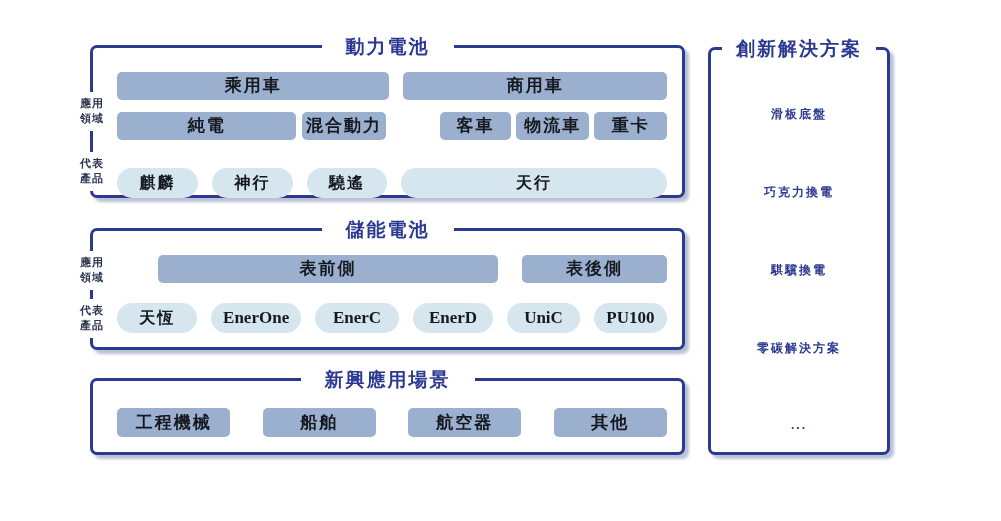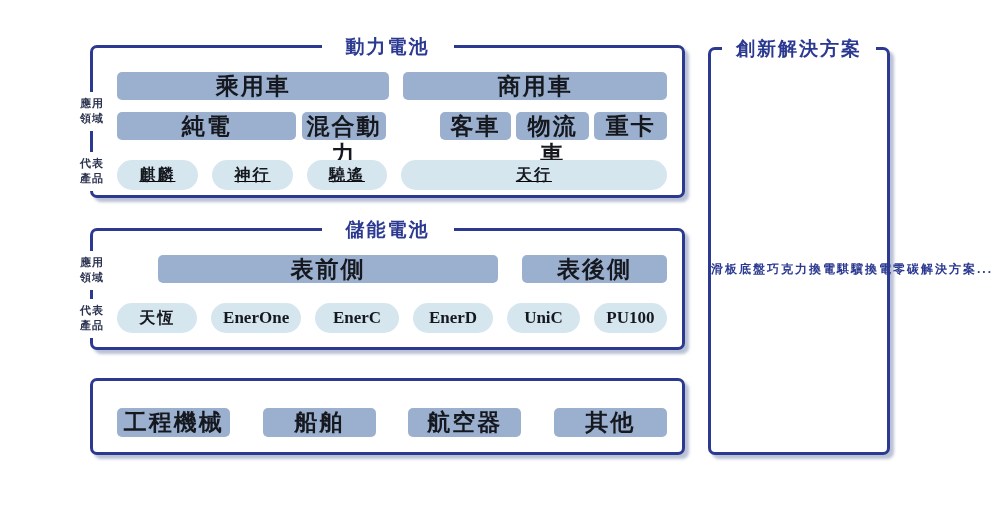--- a/index.html
+++ b/index.html
@@ -32,52 +32,52 @@
     line-height:1.4;padding:4px 0;letter-spacing:1px;
   }
   .side-label span{display:block;}
 
   .rows{display:flex;flex-direction:column;}
   .row{display:flex;}
   .row.spread{justify-content:space-between;}
 
   .bar{
     background:var(--bar);border-radius:5px;height:28px;line-height:28px;
-    text-align:center;font-size:23px;font-weight:bold;color:var(--celltext);
+    text-align:center;font-size:17px;font-weight:bold;color:var(--celltext);
     letter-spacing:2px;box-sizing:border-box;
   }
   .pill{
     background:var(--pill);border-radius:16px;height:30px;line-height:30px;
     text-align:center;font-size:16px;font-weight:bold;color:var(--celltext);
     letter-spacing:2px;box-sizing:border-box;
   }
   .pill.latin{font-family:"Liberation Serif",serif;font-size:17px;letter-spacing:0;}
 
   
   #panel-power{left:90px;top:45px;width:595px;height:153px;}
   #panel-power .rows{padding:24px 15px 0 24px;}
   #panel-power .r1{gap:14px;}
   #panel-power .r2{margin-top:12px;}
-  #panel-power .r3{margin-top:20px;text-decoration:underline;}
+  #panel-power .r3{margin-top:28px;}
 
   
   #panel-storage{left:90px;top:228px;width:595px;height:122px;}
   #panel-storage .rows{padding:24px 15px 0 24px;}
   #panel-storage .r1{gap:24px;padding-left:41px;}
   #panel-storage .r2{margin-top:20px;}
 
   
   #panel-emerging{left:90px;top:378px;width:595px;height:77px;}
   #panel-emerging .rows{padding:27px 15px 0 24px;}
   #panel-emerging .bar{height:29px;line-height:29px;}
 
   
   #panel-innovation{
     left:708px;top:47px;width:182px;height:408px;
-    display:flex;flex-direction:row;align-items:center;
+    display:flex;flex-direction:column;align-items:center;
     justify-content:space-between;padding:56px 0 20px;box-sizing:border-box;
   }
   .innov-item{
     font-size:12px;font-weight:bold;color:var(--navy);
     letter-spacing:2px;text-align:center;white-space:nowrap;
   }
 </style>
 </head>
 <body>
 
@@ -138,20 +138,21 @@
         <div class="pill latin" style="width:16.4%;">EnerOne</div>
         <div class="pill latin" style="width:15.3%;">EnerC</div>
         <div class="pill latin" style="width:14.6%;">EnerD</div>
         <div class="pill latin" style="width:13.3%;">UniC</div>
         <div class="pill latin" style="width:13.3%;">PU100</div>
       </div>
     </div>
   </section>
 
   <section class="panel" id="panel-emerging">
+    <div class="panel-title">新興應用場景</div>
     <div class="rows">
       <div class="row spread">
         <div class="bar" style="width:20.6%;">工程機械</div>
         <div class="bar" style="width:20.6%;">船舶</div>
         <div class="bar" style="width:20.6%;">航空器</div>
         <div class="bar" style="width:20.6%;">其他</div>
       </div>
     </div>
   </section>
 

